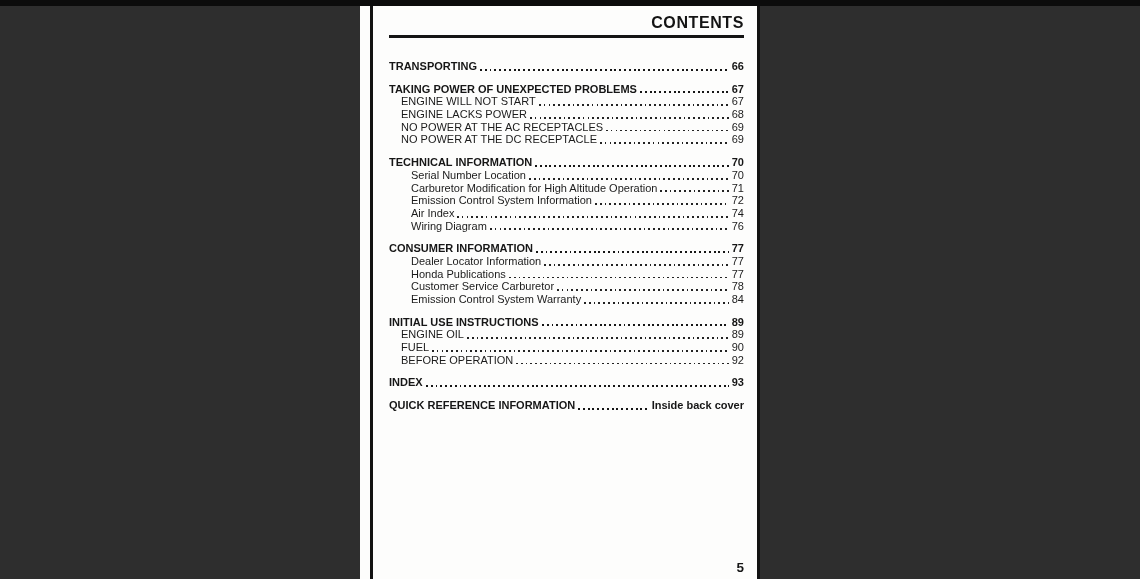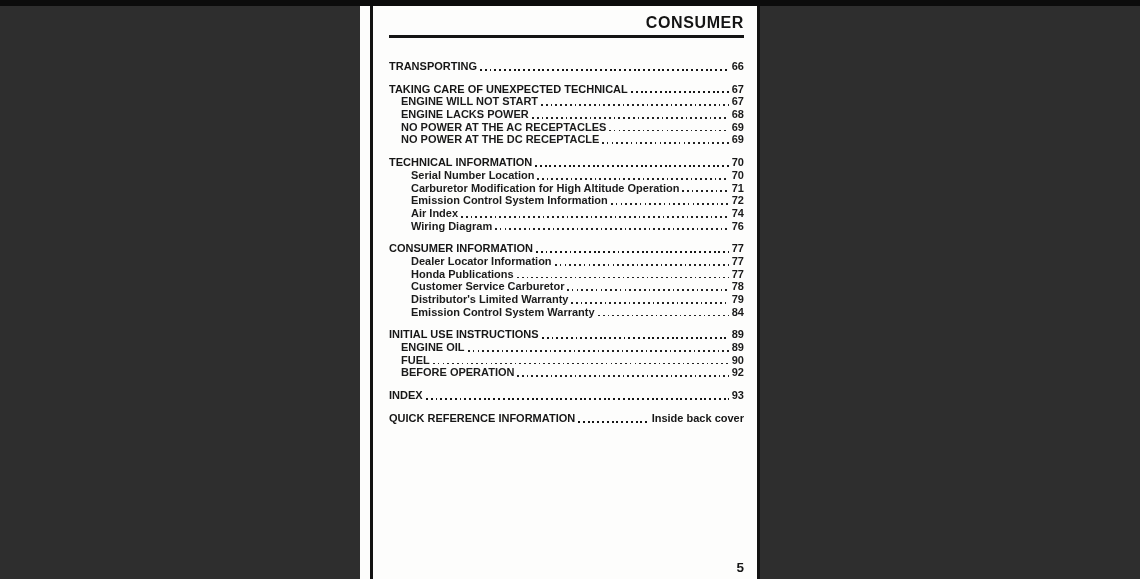--- a/index.html
+++ b/index.html
@@ -34,21 +34,21 @@
     color: #141414;
   }
   .title-rule { margin-top: 3px; height: 3px; background: #141414; }
 
   .toc-list { margin-top: 22px; }
   .toc-section + .toc-section { margin-top: 10px; }
 
   .toc-row {
     display: flex; align-items: baseline;
     height: 12.7px; line-height: 12.7px;
-    font-size: 11px; white-space: nowrap; font-weight: bold;
+    font-size: 11px; white-space: nowrap;
   }
   .toc-row.level-section { font-weight: 700; color: #161616; }
   .toc-row.sub-caps { padding-left: 12px; }
   .toc-row.sub      { padding-left: 22px; align-items: center; }
 
   .toc-label { white-space: nowrap; }
   .toc-leader {
     flex: 1 1 auto;
     align-self: flex-end;
     height: 1.8px;
@@ -71,33 +71,33 @@
 <body>
 
 <div class="screen">
   <div class="top-band"></div>
 
   <div class="page">
     <div class="scan-line left"></div>
     <div class="scan-line right"></div>
 
     <div class="content">
-      <div class="contents-title">CONSUMER</div>
+      <div class="contents-title">CONTENTS</div>
       <div class="title-rule"></div>
       <div class="toc-list" id="toc-list">
           <div class="toc-section">
             <div class="toc-row level-section">
     <span class="toc-label">TRANSPORTING</span>
     <span class="toc-leader"></span>
     <span class="toc-page">66</span>
   </div>
           </div>
           <div class="toc-section">
             <div class="toc-row level-section">
-    <span class="toc-label">TAKING CARE OF UNEXPECTED TECHNICAL</span>
+    <span class="toc-label">TAKING POWER OF UNEXPECTED PROBLEMS</span>
     <span class="toc-leader"></span>
     <span class="toc-page">67</span>
   </div>
             <div class="toc-row sub-caps">
     <span class="toc-label">ENGINE WILL NOT START</span>
     <span class="toc-leader"></span>
     <span class="toc-page">67</span>
   </div>
             <div class="toc-row sub-caps">
     <span class="toc-label">ENGINE LACKS POWER</span>
@@ -160,25 +160,20 @@
   </div>
             <div class="toc-row sub">
     <span class="toc-label">Honda Publications</span>
     <span class="toc-leader"></span>
     <span class="toc-page">77</span>
   </div>
             <div class="toc-row sub">
     <span class="toc-label">Customer Service Carburetor</span>
     <span class="toc-leader"></span>
     <span class="toc-page">78</span>
-  </div>
-            <div class="toc-row sub">
-    <span class="toc-label">Distributor's Limited Warranty</span>
-    <span class="toc-leader"></span>
-    <span class="toc-page">79</span>
   </div>
             <div class="toc-row sub">
     <span class="toc-label">Emission Control System Warranty</span>
     <span class="toc-leader"></span>
     <span class="toc-page">84</span>
   </div>
           </div>
           <div class="toc-section">
             <div class="toc-row level-section">
     <span class="toc-label">INITIAL USE INSTRUCTIONS</span>

